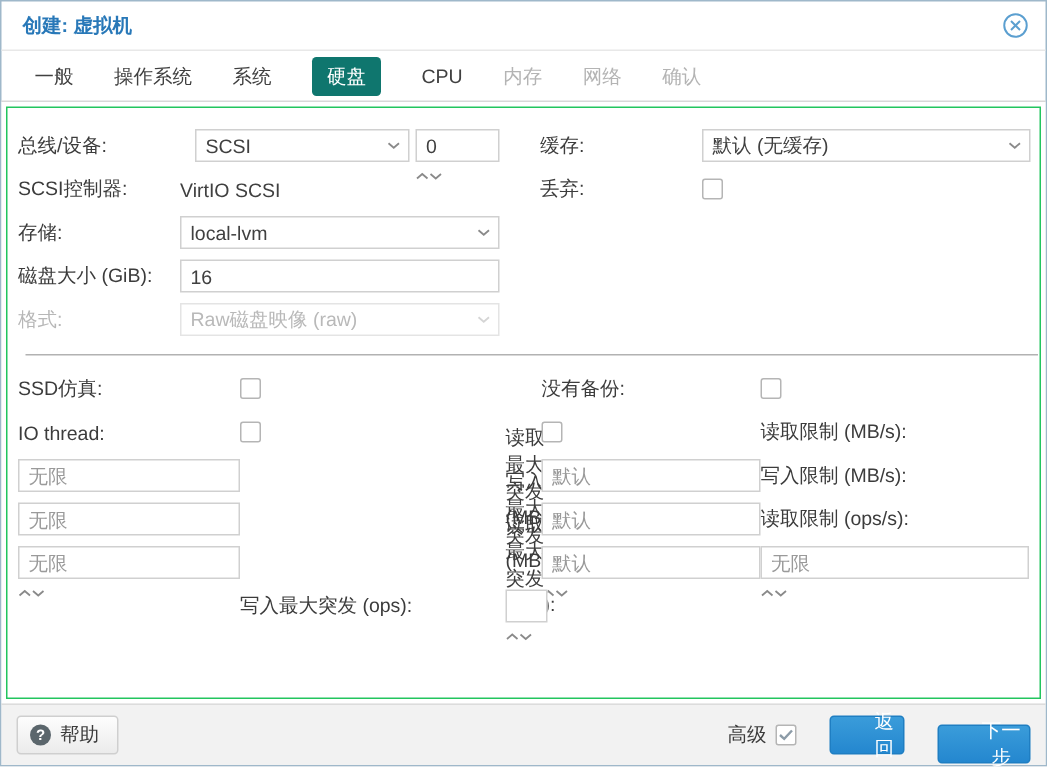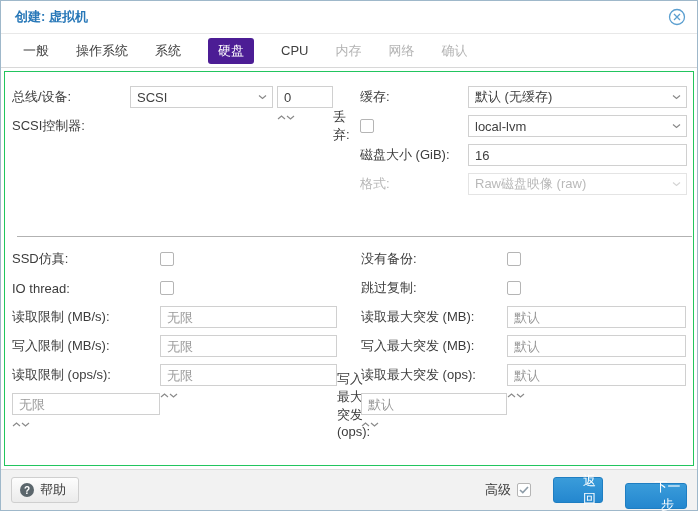--- a/index.html
+++ b/index.html
@@ -9,21 +9,21 @@
   .dialog { width:698px; height:511px; background:#fff; border:1px solid #9fb8ca; display:flex; flex-direction:column; }
 
   
   .titlebar { height:33px; flex:0 0 33px; display:flex; align-items:center; padding:0 10px 0 14px; border-bottom:1px solid #e8e8e8; }
   .title { font-weight:bold; color:#2878b8; flex:1; }
   .close-btn { width:20px; height:20px; display:flex; align-items:center; justify-content:center; cursor:pointer; }
 
   
   .tabbar { height:34px; flex:0 0 34px; display:flex; align-items:center; gap:27px; padding:0 0 0 22px; border-bottom:1px solid #d8d8d8; }
   .tab { color:#404040; cursor:pointer; white-space:nowrap; }
-  .tab.active { background:#4c1d95; color:#fff; padding:4px 10px; border-radius:3px; }
+  .tab.active { background:#0f766e; color:#fff; padding:4px 10px; border-radius:3px; }
   .tab.disabled { color:#b4b4b4; cursor:default; }
 
   
   .body { flex:1; background:#fff; padding:3px; }
   .panel { width:100%; height:100%; border:1px solid #22c55e; background:#fff; padding:14px 0 0 7px; }
 
   .grid { display:grid; column-gap:0; row-gap:7px; }
   .grid-top { grid-template-columns:108px 213px 27px 108px 219px; grid-auto-rows:22px; }
   .grid-mid { grid-template-columns:148px 177px 24px 146px 179px; grid-auto-rows:22px; }
   .flabel { display:flex; align-items:center; color:#3c3c3c; }
@@ -108,26 +108,28 @@
         <div></div>
         <div class="flabel">缓存:</div>
         <div class="field">
           <span>默认 (无缓存)</span>
           <span class="arrow"><svg width="9" height="5" viewBox="0 0 9 5">
                 <path d="M1 1 L4.5 4 L8 1" fill="none" stroke="#8a8a8a" stroke-width="1.2"></path>
               </svg></span>
         </div>
 
         <div class="flabel">SCSI控制器:</div>
+        <div class="displayfield">VirtIO SCSI</div>
         <div></div>
         <div class="flabel">丢弃:</div>
         <div class="cell">
             <span class="checkbox"></span>
           </div>
 
+        <div class="flabel">存储:</div>
         <div class="field">
           <span>local-lvm</span>
           <span class="arrow"><svg width="9" height="5" viewBox="0 0 9 5">
                 <path d="M1 1 L4.5 4 L8 1" fill="none" stroke="#8a8a8a" stroke-width="1.2"></path>
               </svg></span>
         </div>
         <div></div>
           <div></div>
           <div></div>
 
@@ -168,21 +170,20 @@
         <div class="flabel">没有备份:</div>
         <div class="cell">
             <span class="checkbox"></span>
           </div>
 
         <div class="flabel">IO thread:</div>
         <div class="cell">
             <span class="checkbox"></span>
           </div>
         <div></div>
-        <div class="flabel">跳过复制:</div>
         <div class="cell">
             <span class="checkbox"></span>
           </div>
 
         <div class="flabel">读取限制 (MB/s):</div>
         <div class="wrap">
           <input class="fieldinput" placeholder="无限" style="">
           <span class="spin"><svg width="9" height="5" viewBox="0 0 9 5">
                 <path d="M1 4 L4.5 1 L8 4" fill="none" stroke="#8a8a8a" stroke-width="1.2"></path>
               </svg><svg width="9" height="5" viewBox="0 0 9 5">

